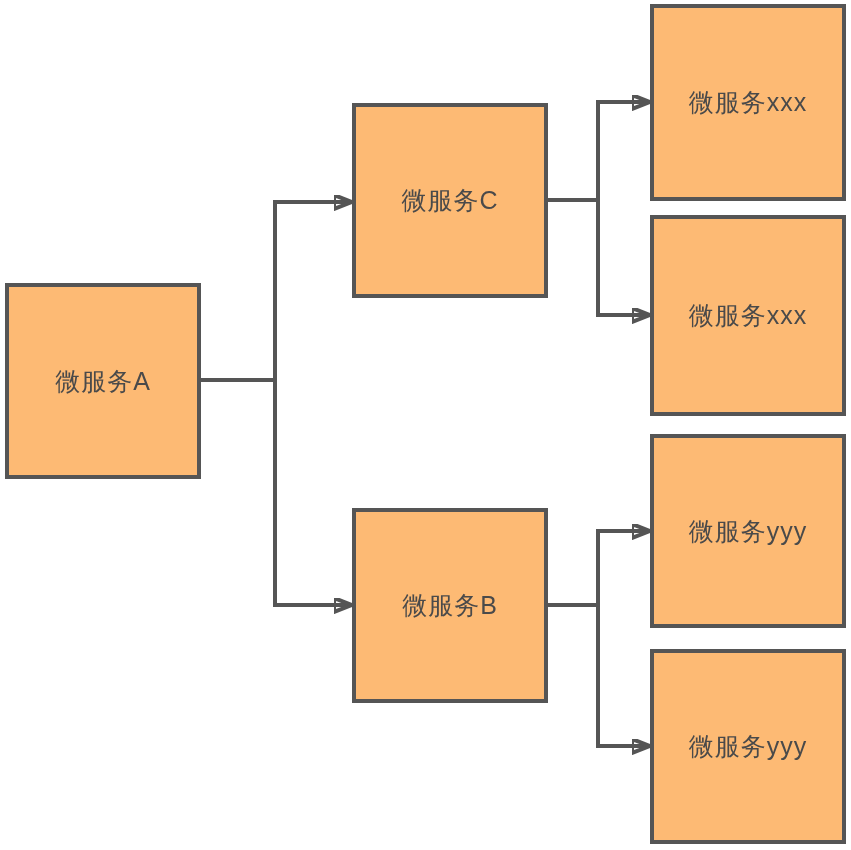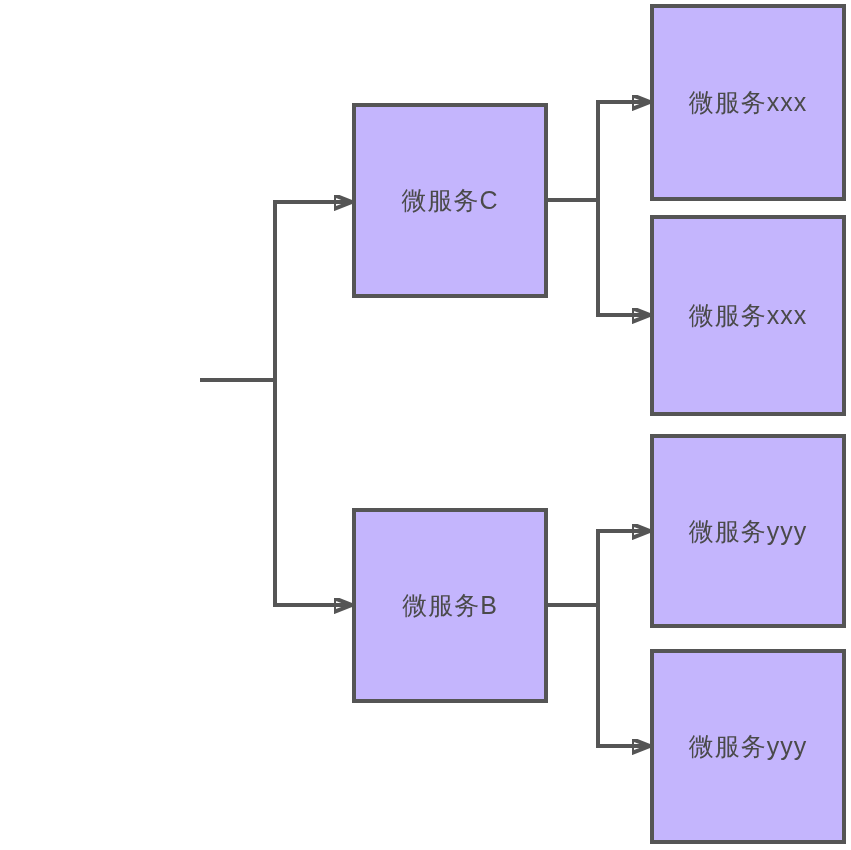--- a/index.html
+++ b/index.html
@@ -25,21 +25,21 @@
   .edges path {
     fill: none;
     stroke: #555555;
     stroke-width: 4;
     stroke-linejoin: miter;
   }
   .node {
     position: absolute;
     box-sizing: border-box;
     border: 4px solid #555555;
-    background: #c4b5fd;
+    background: #fdba74;
     display: flex;
     align-items: center;
     justify-content: center;
     font-size: 25px;
     color: #4a4a4a;
     letter-spacing: 1px;
     text-align: center;
   }
   .node-a    { left: 5px;   top: 283px; width: 196px; height: 196px; }
   .node-b    { left: 352px; top: 103px; width: 196px; height: 195px; }
@@ -67,20 +67,23 @@
 
     <path d="M548,200 H598 V102 H650" marker-end="url(#arrowhead)"></path>
 
     <path d="M598,200 V315 H650" marker-end="url(#arrowhead)"></path>
 
     <path d="M548,605 H598 V531 H650" marker-end="url(#arrowhead)"></path>
 
     <path d="M598,605 V746 H650" marker-end="url(#arrowhead)"></path>
   </svg>
 
+  <div class="node node-a">
+    <span>微服务A</span>
+  </div>
 
   <div class="node node-b">
     <span>微服务C</span>
   </div>
 
   <div class="node node-c">
     <span>微服务B</span>
   </div>
 
   <div class="node node-xxx1">

